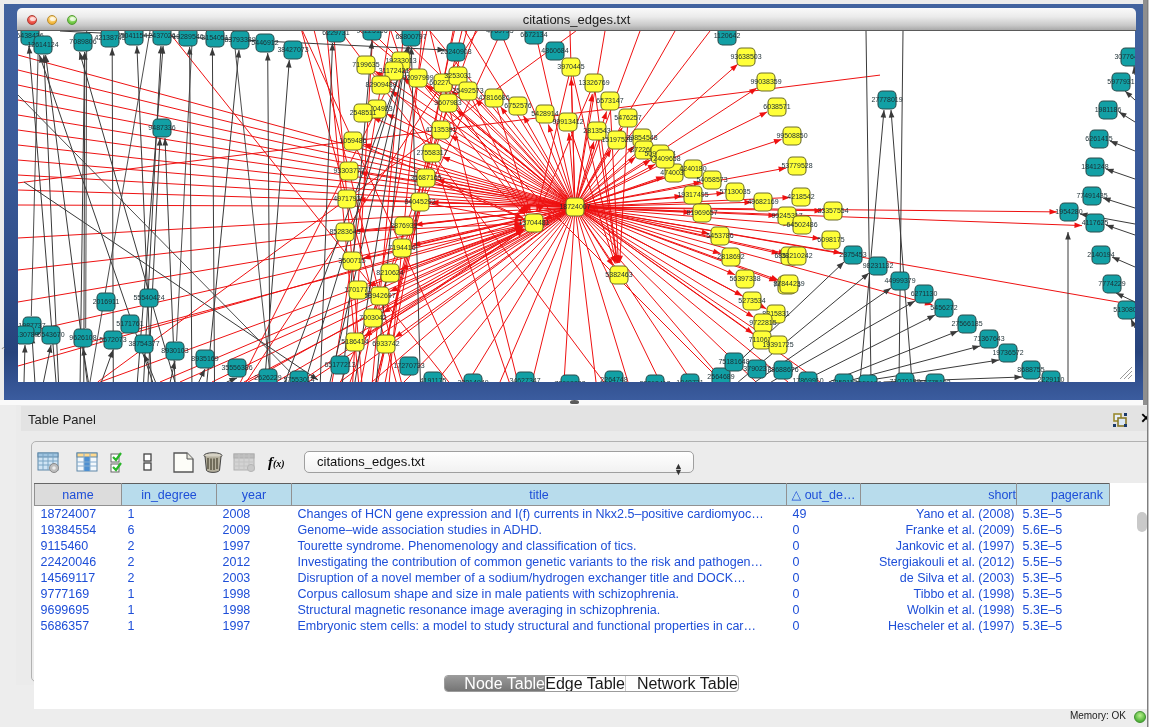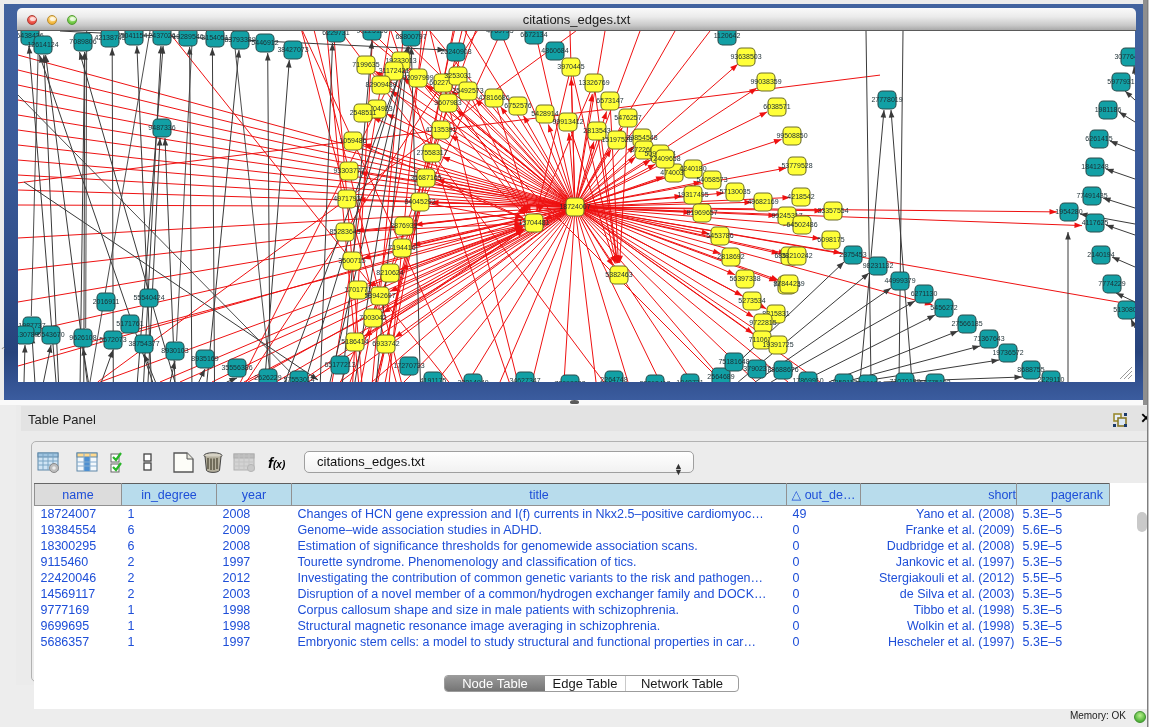--- a/index.html
+++ b/index.html
@@ -38,21 +38,21 @@
 #tbl{position:absolute;left:2px;top:41px;width:1075px;border-collapse:collapse;table-layout:fixed;font-size:12.5px;color:#1d4ed8}
 #tbl th{height:22px;background:#b8dcec;border:1px solid #919191;border-top:1.5px solid #5e5e5e;font-weight:normal;font-size:12.5px;overflow:hidden;white-space:nowrap}
 #tbl th.h-name{background:#dcdcdc;border-top:1.5px solid #666}
 #tbl td{height:16px;padding:0 2px 0 6px;overflow:hidden;white-space:nowrap;border:0}
 .c-name{width:87px}.c-ind{width:95px}.c-year{width:75px}.c-title{width:495px}
 .c-out{width:74px}.c-short{width:156px;text-align:right}.c-pr{width:93px;padding-left:28px}
 #twhite{position:absolute;left:2px;top:41px;width:1117px;height:226px;background:#fff}
 #vsb{position:absolute;right:4px;top:70px;width:10px;height:20px;background:#c9c9c9;border-radius:5px}
 
 #tabs{position:absolute;left:428px;top:270px;height:17px;display:flex;border:1px solid #9c9c9c;border-radius:4px;overflow:hidden;background:#fff;box-shadow:0 1px 0 rgba(255,255,255,.7)}
-#tabs div{font-size:13px;line-height:16px;color:#1a1a1a;text-align:center}
+#tabs div{font-size:16px;line-height:16px;color:#1a1a1a;text-align:right}
 #tabs .t1{width:100px;background:linear-gradient(180deg,#9a9a9a,#757575);color:#fff}
 #tabs .t2{width:81px;border-right:1px solid #c9c9c9}
 #tabs .t3{width:112px}
 
 #status{position:absolute;left:0;top:283px;width:100%;height:39px}
 #mem{position:absolute;right:39px;top:22px;font-size:10px;color:#222}
 #led{position:absolute;right:19px;top:23px;width:12px;height:12px;border-radius:50%;
  background:radial-gradient(circle at 50% 35%,#b8f08c,#51b33a 70%);border:1px solid #3f8f2e}
 
 #grip{position:absolute;left:570px;top:400px;width:9px;height:4px;border-radius:50% 50% 40% 40%;background:#5a5a5a}
@@ -851,21 +851,21 @@
     <path d="M5 6v11M8 6.6v11.5M11 6.6v11.5M14 6v11" stroke="#55513f" stroke-width="1.4"></path>
   </g>
 
   <g transform="translate(196,0)" opacity="0.85">
     <rect x="1" y="2" width="20" height="16" fill="#cfcfcf" stroke="#a5a5a5"></rect>
     <rect x="1" y="2" width="20" height="4" fill="#b5b5b5" stroke="#a5a5a5"></rect>
     <path d="M6 2v16M11 2v16M16 2v16M1 10h20M1 14h20" stroke="#bdbdbd"></path>
     <circle cx="18" cy="16" r="3.6" fill="#c2c2c2" stroke="#adadad"></circle>
   </g>
 </svg>
-<div class="ic" style="left:236px;top:12px;font-family:Liberation Sans, sans-serif;font-style:italic;font-weight:bold;font-size:15px">f<span style="font-size:10px">(x)</span></div>
+<div class="ic" style="left:236px;top:12px;font-family:Liberation Serif, serif;font-style:italic;font-weight:bold;font-size:15px">f<span style="font-size:10px">(x)</span></div>
 
     <div id="dd">citations_edges.txt<span style="position:absolute;right:10px;top:4px;font-size:9px;color:#333">▲</span><span style="position:absolute;right:10px;top:10px;font-size:9px;color:#333">▼</span></div>
     <table id="tbl">
       <tbody>
             <tr>
               <th class="h-name c-name">name</th>
               <th class="c-ind">in_degree</th>
               <th class="c-year">year</th>
           <th class="c-title">title</th>
               <th class="c-out">△ out_de…</th>
@@ -884,29 +884,20 @@
 <tr>
               <td class="c-name">19384554</td>
               <td class="c-ind">6</td>
               <td class="c-year">2009</td>
               <td class="c-title">Genome–wide association studies in ADHD.</td>
               <td class="c-out">0</td>
               <td class="c-short">Franke et al. (2009)</td>
               <td class="c-pr">5.6E–5</td>
             </tr>
 <tr>
-              <td class="c-name">18300295</td>
-              <td class="c-ind">6</td>
-              <td class="c-year">2008</td>
-              <td class="c-title">Estimation of significance thresholds for genomewide association scans.</td>
-              <td class="c-out">0</td>
-              <td class="c-short">Dudbridge et al. (2008)</td>
-              <td class="c-pr">5.9E–5</td>
-            </tr>
-<tr>
               <td class="c-name">9115460</td>
               <td class="c-ind">2</td>
               <td class="c-year">1997</td>
               <td class="c-title">Tourette syndrome. Phenomenology and classification of tics.</td>
               <td class="c-out">0</td>
               <td class="c-short">Jankovic et al. (1997)</td>
               <td class="c-pr">5.3E–5</td>
             </tr>
 <tr>
               <td class="c-name">22420046</td>
@@ -914,21 +905,21 @@
               <td class="c-year">2012</td>
               <td class="c-title">Investigating the contribution of common genetic variants to the risk and pathogen…</td>
               <td class="c-out">0</td>
               <td class="c-short">Stergiakouli et al. (2012)</td>
               <td class="c-pr">5.5E–5</td>
             </tr>
 <tr>
               <td class="c-name">14569117</td>
               <td class="c-ind">2</td>
               <td class="c-year">2003</td>
-              <td class="c-title">Disruption of a novel member of a common/hydrogen exchanger family and DOCK…</td>
+              <td class="c-title">Disruption of a novel member of a sodium/hydrogen exchanger title and DOCK…</td>
               <td class="c-out">0</td>
               <td class="c-short">de Silva et al. (2003)</td>
               <td class="c-pr">5.3E–5</td>
             </tr>
 <tr>
               <td class="c-name">9777169</td>
               <td class="c-ind">1</td>
               <td class="c-year">1998</td>
               <td class="c-title">Corpus callosum shape and size in male patients with schizophrenia.</td>
               <td class="c-out">0</td>

